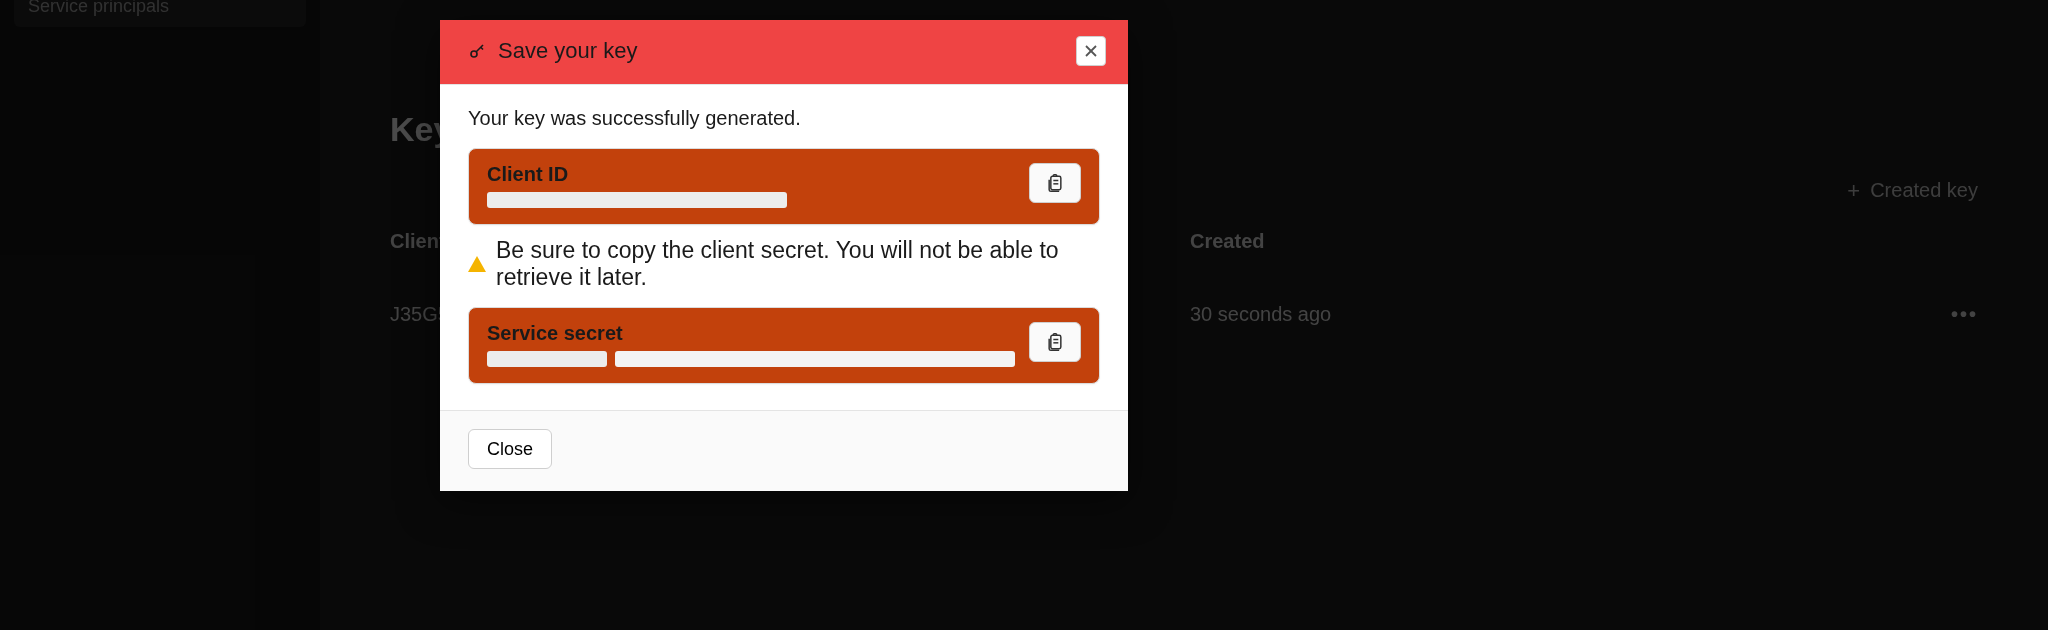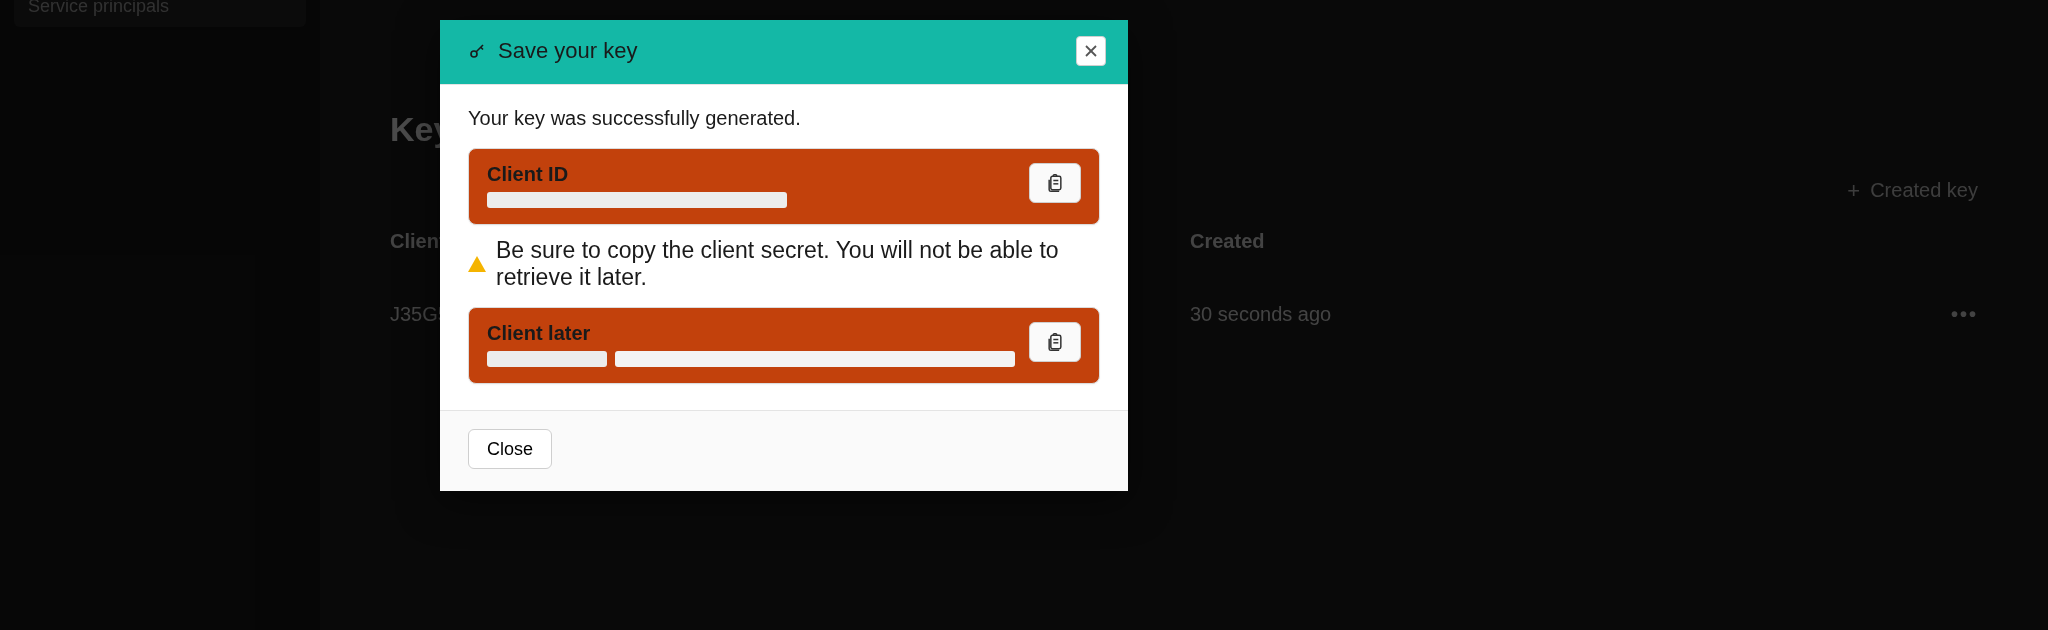--- a/index.html
+++ b/index.html
@@ -14,21 +14,21 @@
   .gen-key .plus { font-size: 22px; line-height: 1; }
   .table-head { display: flex; margin-top: 28px; color: #cfcfcf; font-size: 20px; font-weight: 600; }
   .table-head .col-client { flex: 0 0 800px; }
   .table-head .col-created { flex: 0 0 200px; }
   .table-row { display: flex; align-items: center; margin-top: 50px; color: #cfcfcf; font-size: 20px; }
   .table-row .col-client { flex: 0 0 800px; }
   .table-row .col-created { flex: 0 0 200px; }
   .table-row .col-actions { margin-left: auto; letter-spacing: 2px; font-weight: 700; }
   .overlay { position: absolute; inset: 0; background: rgba(0,0,0,0.68); }
   .modal { position: absolute; left: 440px; top: 20px; width: 688px; background: #fff; border-radius: 3px; box-shadow: 0 10px 40px rgba(0,0,0,0.5); color: #1a1a1a; }
-  .modal-header { display: flex; align-items: center; padding: 16px 22px 18px 28px; border-bottom: 1px solid #e4e4e4; background: #14b8a6; }
+  .modal-header { display: flex; align-items: center; padding: 16px 22px 18px 28px; border-bottom: 1px solid #e4e4e4; background: #ef4444; }
   .modal-header .title-wrap { display: flex; align-items: center; gap: 12px; }
   .modal-header .title { font-size: 22px; font-weight: 500; }
   .modal-close { margin-left: auto; width: 30px; height: 30px; border: 1px solid #cfcfcf; border-radius: 4px; background: #fff; display: flex; align-items: center; justify-content: center; cursor: pointer; }
   .modal-body { padding: 22px 28px 26px 28px; }
   .modal-msg { font-size: 20px; margin-bottom: 18px; }
   .card { border: 1px solid #dcdcdc; border-radius: 8px; padding: 14px 18px 16px 18px; display: flex; align-items: flex-start; gap: 14px; background: #c2410c; box-shadow: 0 1px 2px rgba(0,0,0,0.04); }
   .card .card-main { flex: 1; }
   .card .card-label { font-size: 20px; font-weight: 600; margin-bottom: 6px; }
   .redact { height: 16px; background: #ececec; border-radius: 3px; }
   .redact.short { width: 300px; }
@@ -117,21 +117,21 @@
         </div>
       </div>
 
       <div class="warn-row">
         <span class="warn-ico"></span>
         <span>Be sure to copy the client secret. You will not be able to retrieve it later.</span>
       </div>
 
       <div class="card">
         <div class="card-main">
-          <div class="card-label">Client later</div>
+          <div class="card-label">Service secret</div>
           <div style="display:flex; gap:8px;">
             <div class="redact" style="width:120px;"></div>
             <div class="redact" style="flex:1; background:#f3f3f3;"></div>
           </div>
         </div>
         <div class="copy-btn">
           <span>
             <svg width="20" height="20" viewBox="0 0 24 24" fill="none" stroke="#333" stroke-width="1.8">
               <rect x="7" y="4" width="12" height="16" rx="2"></rect>
               <path d="M10 4V3a1 1 0 0 1 1-1h2a1 1 0 0 1 1 1v1"></path>

